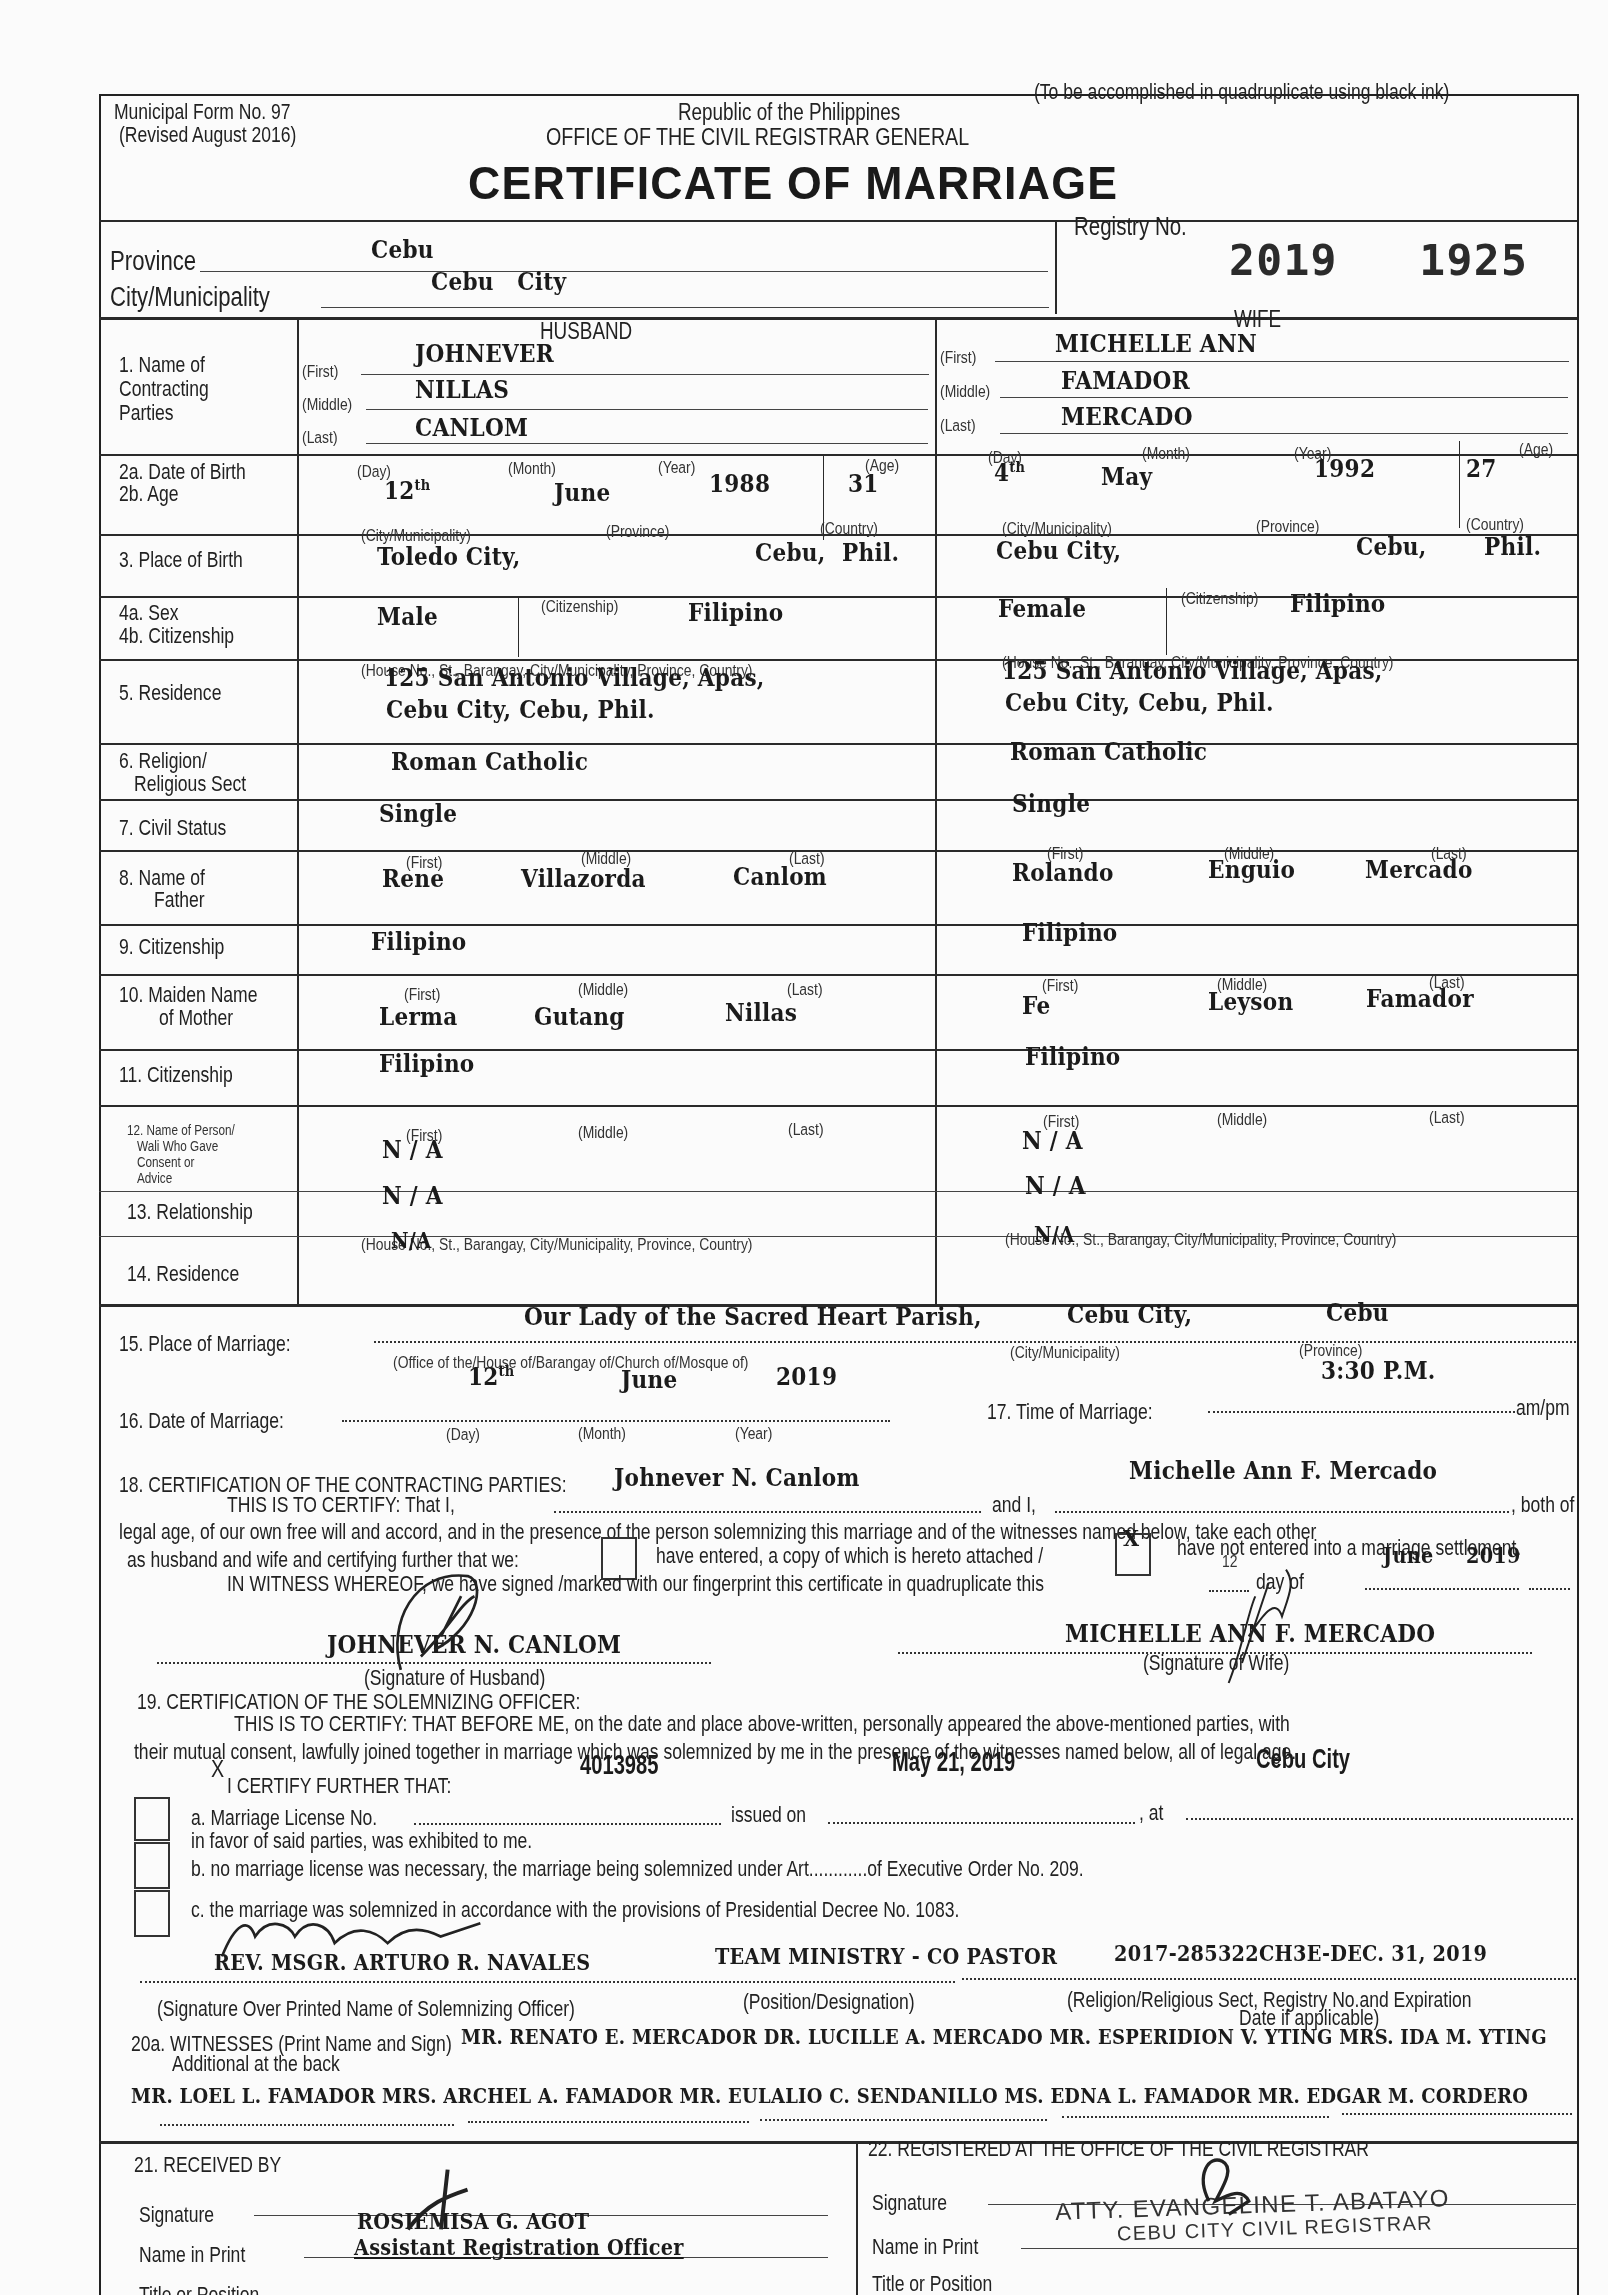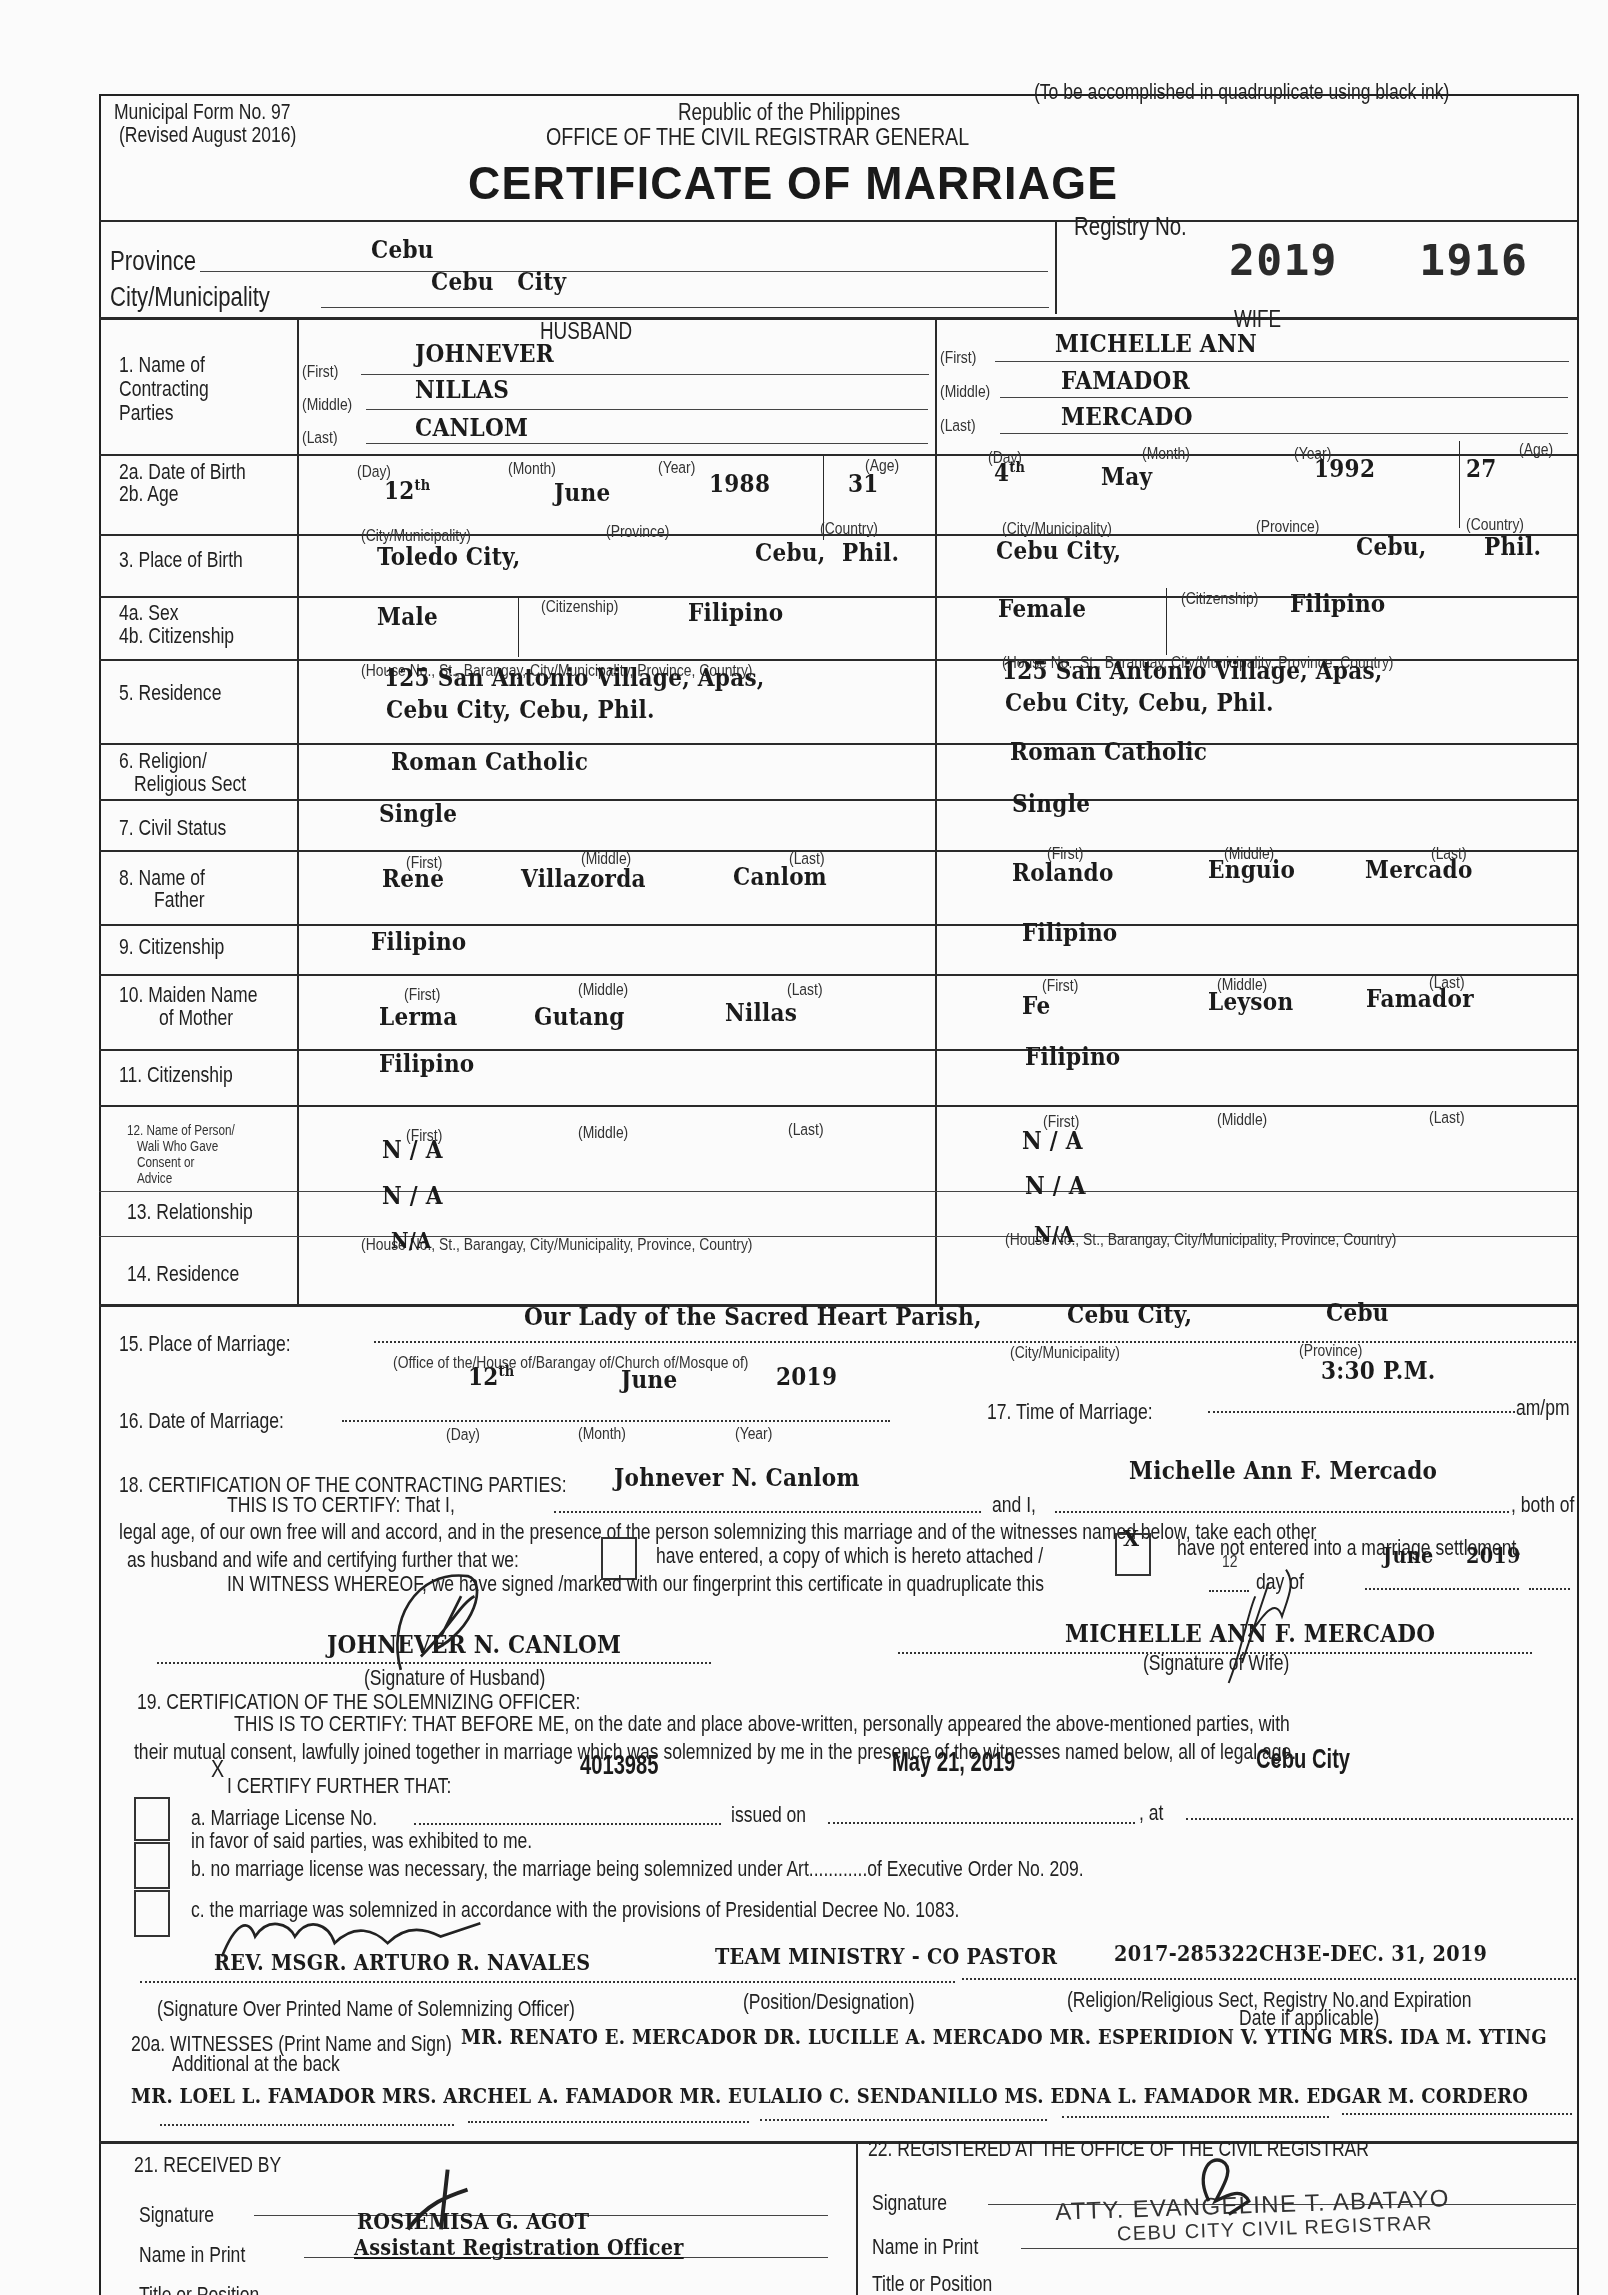--- a/index.html
+++ b/index.html
@@ -42,21 +42,21 @@
   <div class="vline" style="left:1055px;top:220px;height:94px;"></div>
 
   <div class="abs lbl" style="left:110px;top:246px;font-size:27px;">Province</div>
   <div class="abs val" style="left:371px;top:235px;">Cebu</div>
   <div class="hthin" style="left:200px;top:271px;width:848px;"></div>
   <div class="abs lbl" style="left:110px;top:282px;font-size:27px;">City/Municipality</div>
   <div class="abs val" style="left:431px;top:267px;white-space:pre;">Cebu   City</div>
   <div class="hthin" style="left:321px;top:307px;width:728px;"></div>
 
   <div class="abs lbl" style="left:1074px;top:212px;font-size:25px;">Registry No.</div>
-  <div class="abs regno" style="left:1229px;top:235px;white-space:pre;">2019   1916</div>
+  <div class="abs regno" style="left:1229px;top:235px;white-space:pre;">2019   1925</div>
 
   <div class="hline" style="left:99px;top:317px;width:1478px;height:2.7px;"></div>
 
   <div class="vline" style="left:297px;top:318px;height:988px;"></div>
   <div class="vline" style="left:935px;top:318px;height:988px;"></div>
 
   <div class="abs lbl" style="left:540px;top:318px;font-size:23px;">HUSBAND</div>
   <div class="abs lbl" style="left:1234px;top:306px;font-size:23px;">WIFE</div>
 
   <div class="abs lbl" style="left:119px;top:353px;width:147px;white-space:normal;line-height:24px;">1. Name of Contracting Parties</div>

